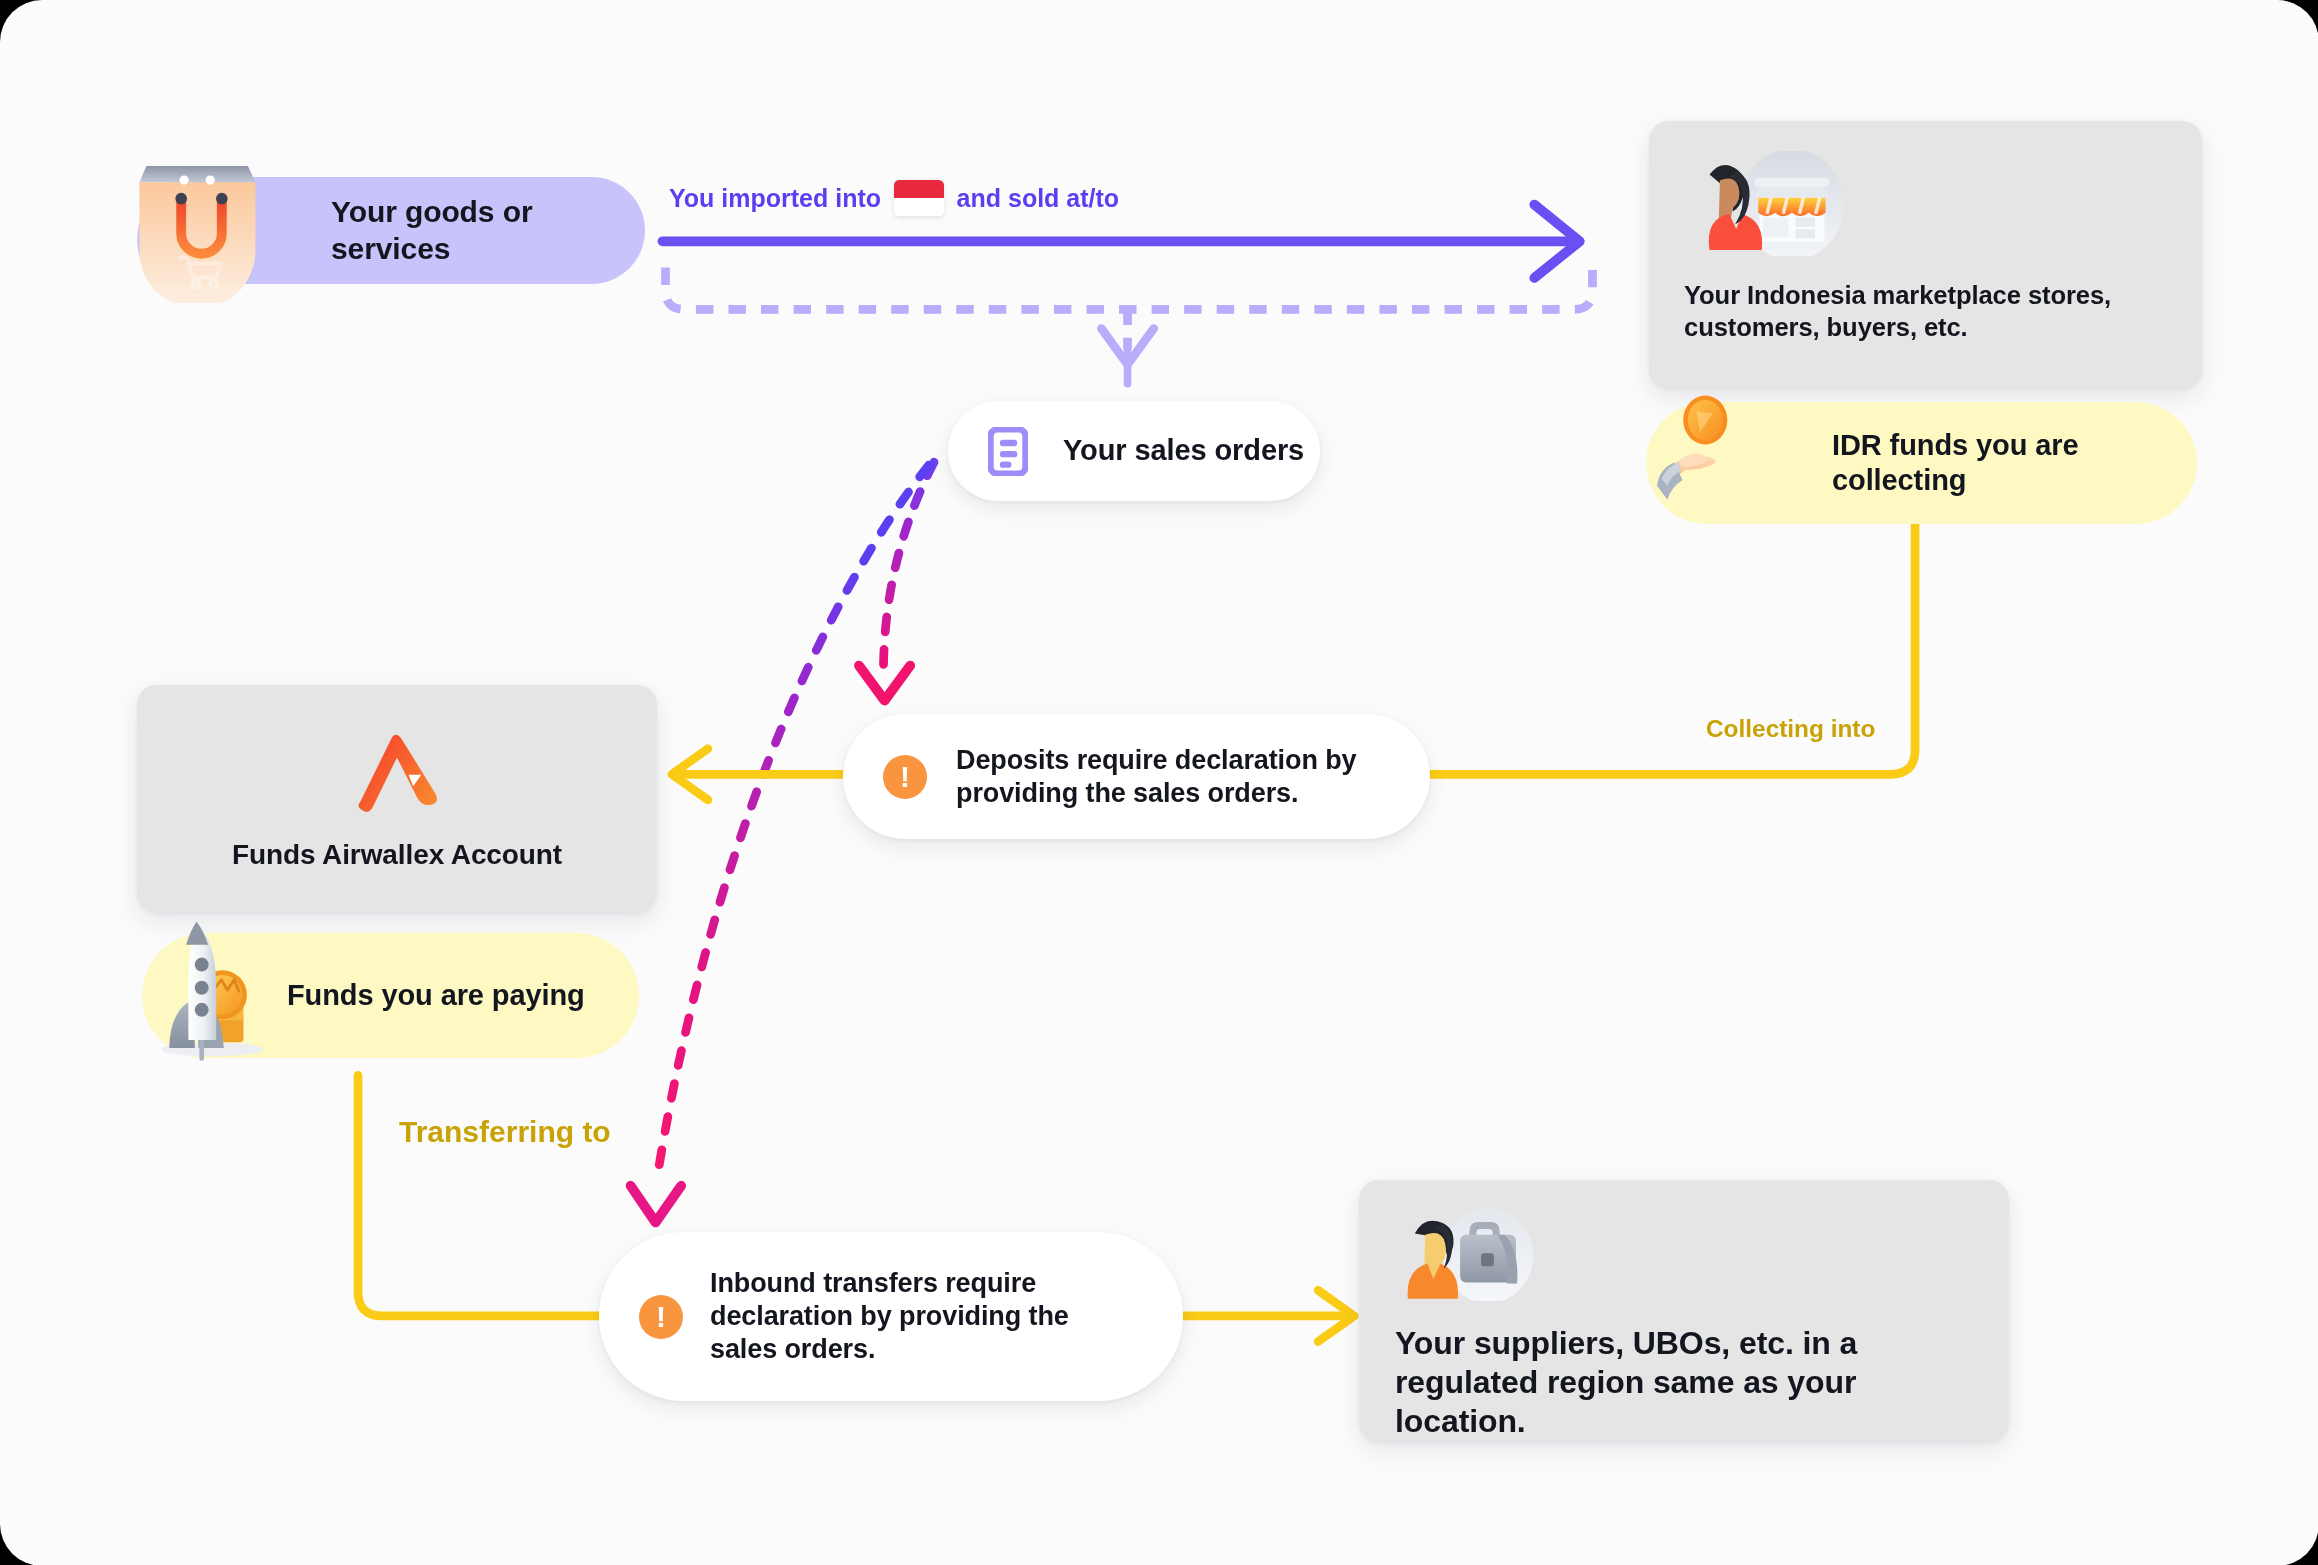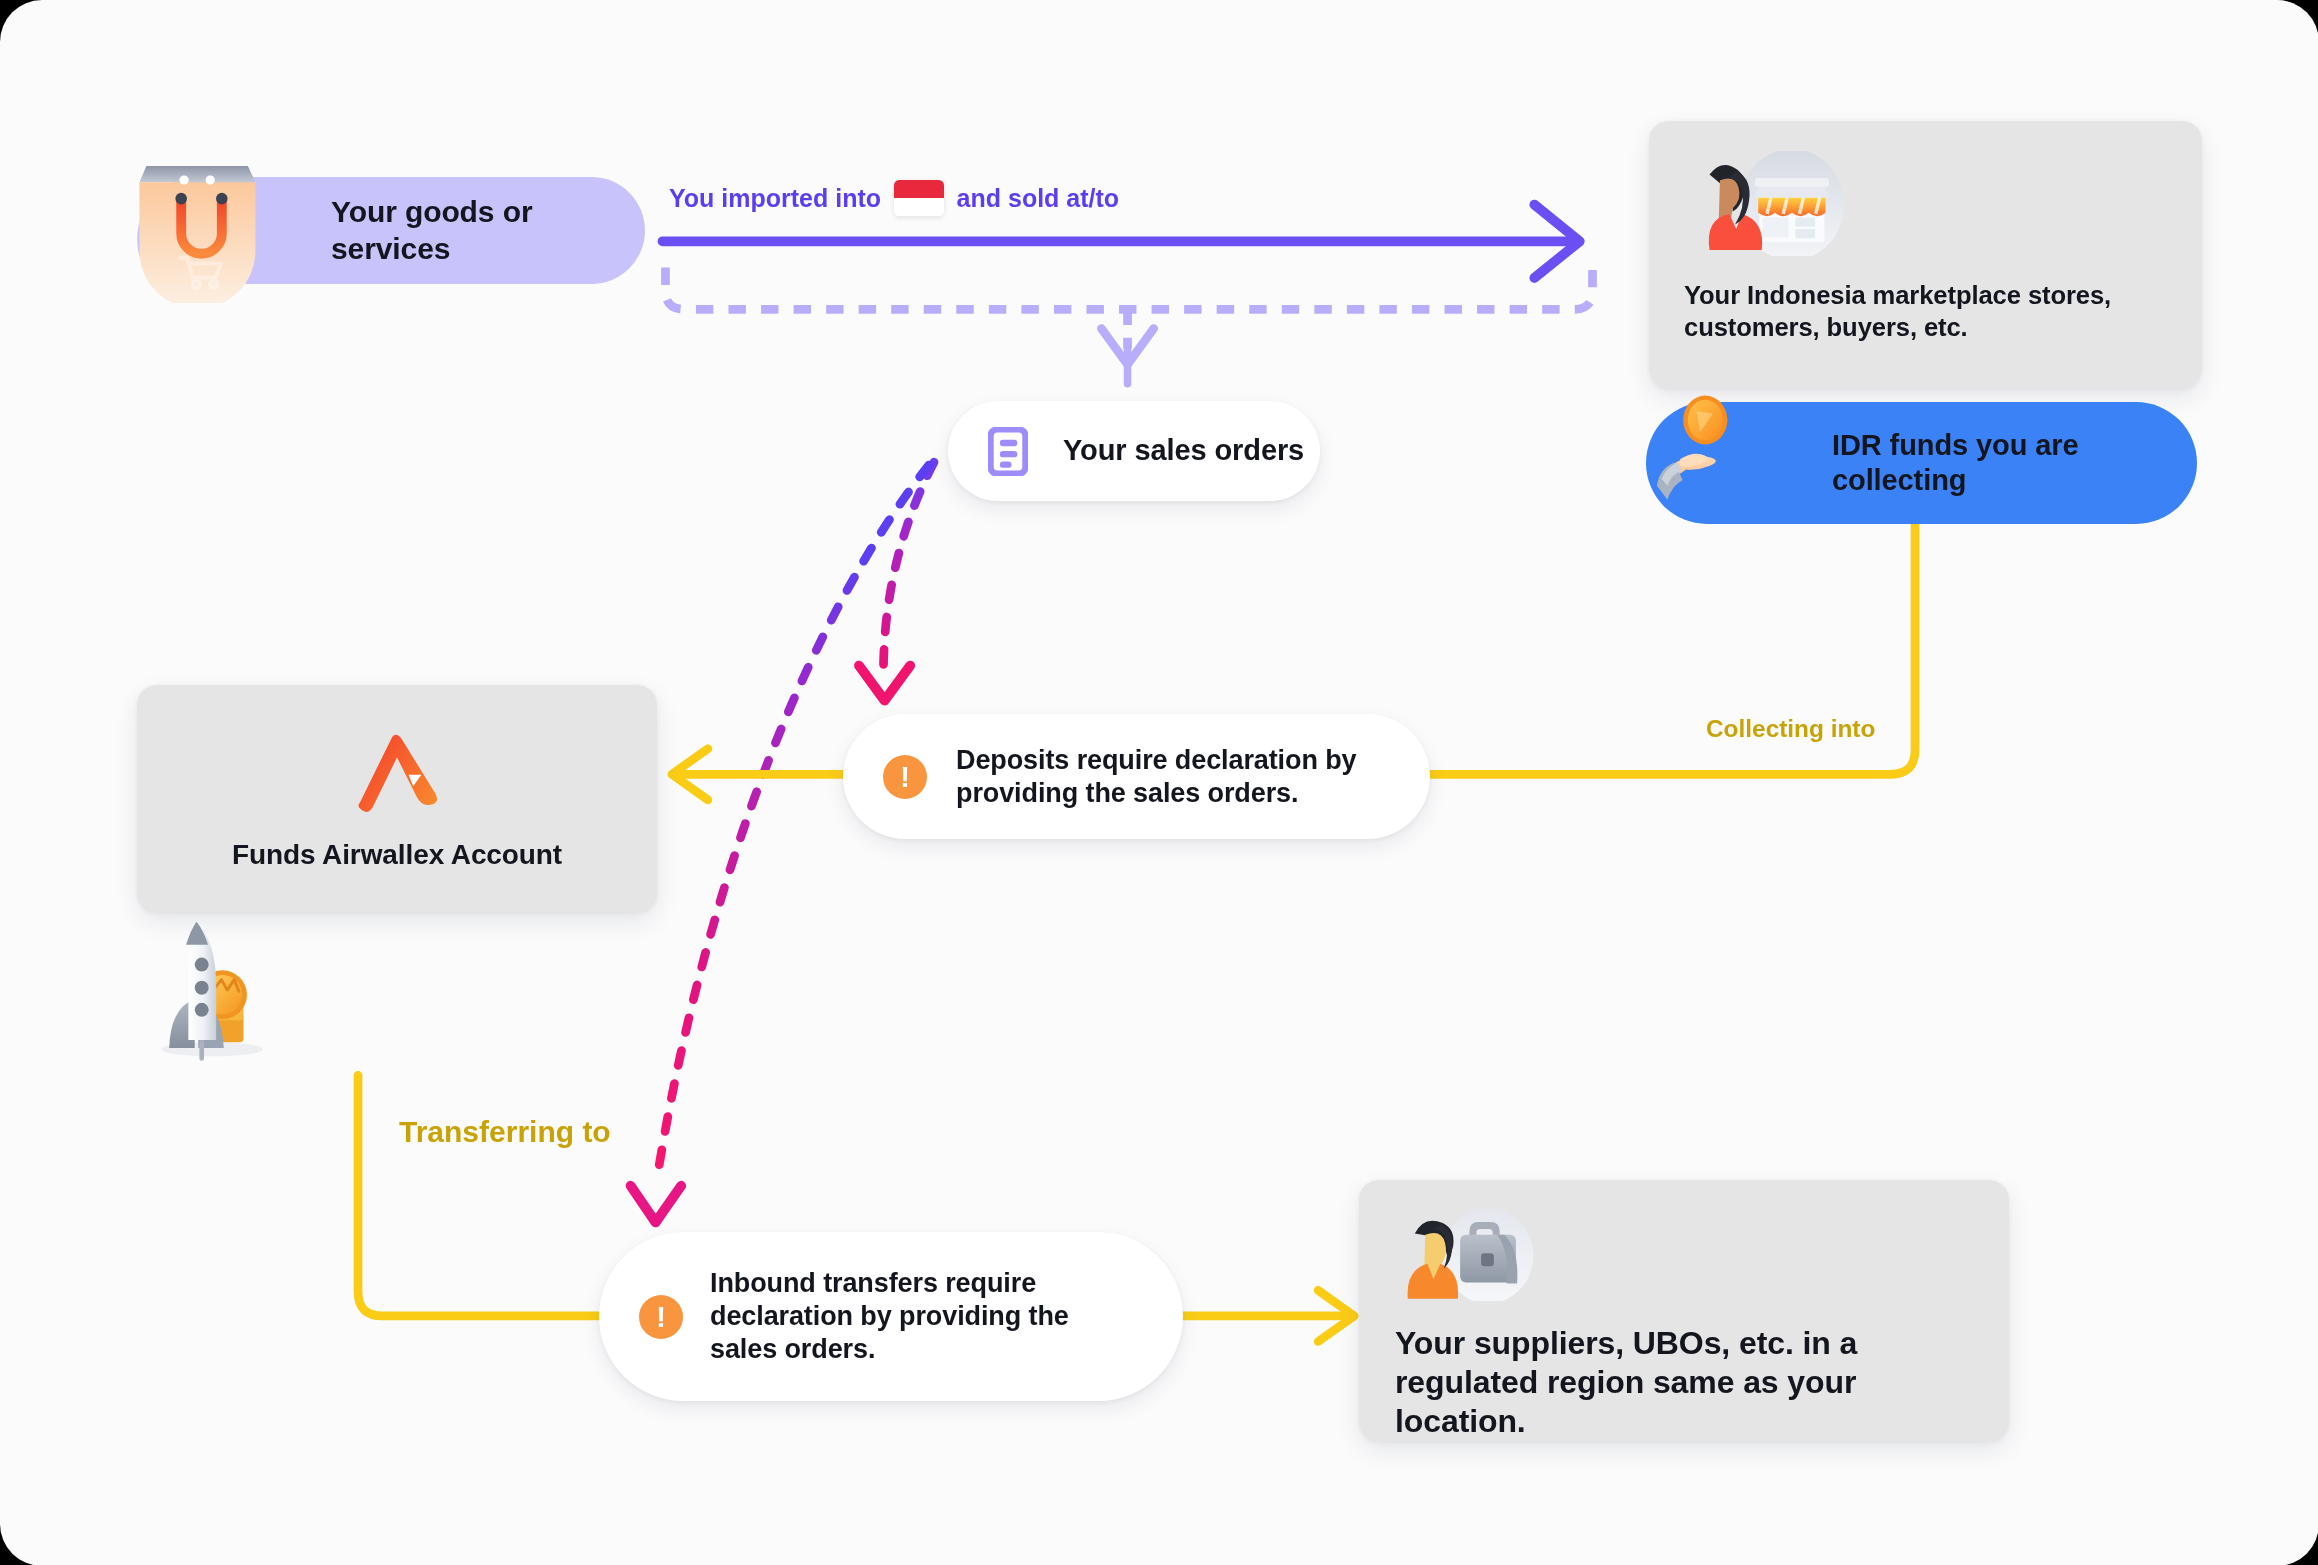--- a/index.html
+++ b/index.html
@@ -17,21 +17,21 @@
   svg.links{position:absolute;left:0;top:0;width:2319px;height:1566px;pointer-events:none;}
 
   
   .node{position:absolute;box-sizing:border-box;}
 
   .pill{
     border-radius:581px;
     display:flex;align-items:center;
   }
   .pill-purple{background:#c8c3fb;}
-  .pill-cream{background:#3b82f6;}
+  .pill-cream{background:#fef9c3;}
   .pill-white{background:#ffffff;box-shadow:0 8.1px 20px rgba(26,28,48,.08),0 1.7px 5.8px rgba(26,28,48,.05);}
 
   .card{
     background:#e5e5e5;border-radius:20px;
     box-shadow:0 9.3px 24.4px rgba(26,28,48,.09), 0 1.7px 5.8px rgba(26,28,48,.05);
     box-sizing:border-box;
   }
 
   .node-text{
     color:#14161f;font-weight:700;letter-spacing:-0.1px;line-height:1.22;
@@ -260,20 +260,23 @@
       <div class="node-text" style="font-size:28px;margin-top:25.6px;text-align:center;">Funds Airwallex Account</div>
     </div>
 
     <div class="node pill pill-white" style="left:843px;top:714px;width:587px;height:125px;padding-left:40px;">
       <span class="ibadge" style="width:44px;height:44px;">
         <span style="font-size:30px;">!</span>
       </span>
       <span class="node-text" style="font-size:27px;margin-left:29px;max-width:442px;">Deposits require declaration by providing the sales orders.</span>
     </div>
 
+    <div class="node pill pill-cream" style="left:142px;top:933px;width:497px;height:125px;">
+      <span class="node-text" style="font-size:29px;margin-left:145px;">Funds you are paying</span>
+    </div>
     <div class="illus" style="position:absolute;left:148px;top:917px;width:137px;height:145px;">
       <svg viewBox="0 0 235 250" width="137" height="145">
         <defs>
           <linearGradient id="rkBody" x1="0" y1="0" x2="1" y2="0">
             <stop offset="0%" stop-color="#ffffff"></stop>
               <stop offset="55%" stop-color="#eef1f5"></stop>
               <stop offset="100%" stop-color="#c8ced8"></stop>
           </linearGradient>
           <linearGradient id="finG" x1="0" y1="0" x2="0" y2="1">
             <stop offset="0%" stop-color="#aeb6c3"></stop>

